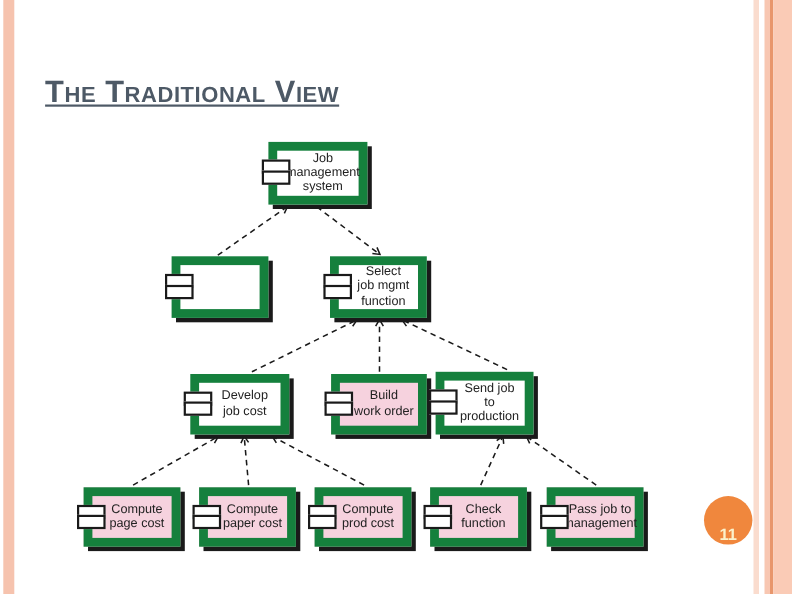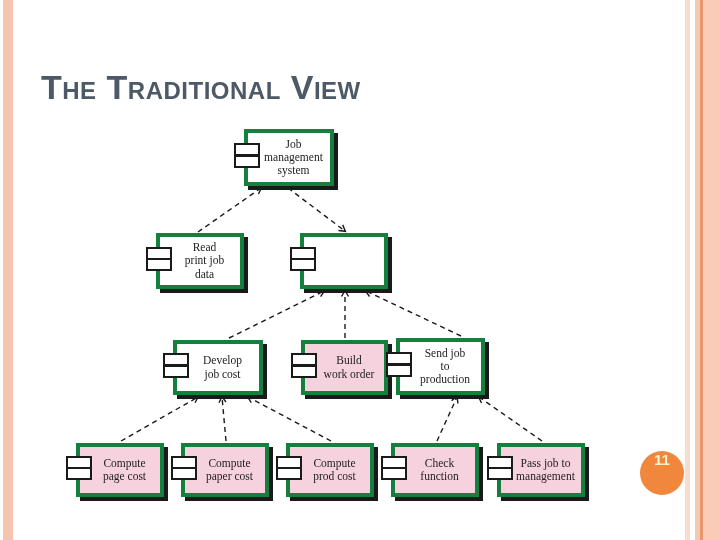--- a/index.html
+++ b/index.html
@@ -9,43 +9,43 @@
   
   .stripe{position:absolute;top:0;height:540px;}
   .stripe-left{left:3px;width:10px;background:#f6c3ae;}
   .rs1{left:685px;width:5px;background:#fadcce;}
   .rs2{left:695px;width:5px;background:#f8c7b2;}
   .rs3{left:700px;width:3px;background:#e8966c;}
   .rs4{left:703px;width:17px;background:#facbb6;}
 
   
   .title{position:absolute;left:41px;top:68px;margin:0;
-         font-variant:small-caps;font-size:34px;font-weight:bold;
-         letter-spacing:0.5px;color:#4d5966;}
+         font-variant:small-caps;font-size:28px;font-weight:bold;
+         letter-spacing:0.5px;color:#4d5966;text-decoration:underline;}
 
   
   svg.edges{position:absolute;left:0;top:0;pointer-events:none;}
 
   
-  .node{position:absolute;border:4px solid #15803d;box-shadow:4px 4px 0 #1a1a1a;
+  .node{position:absolute;border:8px solid #15803d;box-shadow:4px 4px 0 #1a1a1a;
         display:flex;align-items:center;justify-content:center;
-        box-sizing:border-box;padding-left:9px;font-family:Liberation Serif, serif;}
+        box-sizing:border-box;padding-left:9px;}
   .node.white{background:#ffffff;}
   .node.pink{background:#f6d2de;}
   .node .label{white-space:pre-line;text-align:center;font-size:11.5px;
                line-height:1.16;color:#222;}
   .tab{position:absolute;left:-14px;width:22px;height:9px;background:#fff;
        border:2px solid #1a1a1a;}
   .tab1{top:20%;}
   .tab2{top:44%;}
 
   
   .page-badge{position:absolute;left:640px;top:451px;width:44px;height:44px;
               border-radius:50%;background:#f0873d;display:flex;
-              align-items:flex-start;justify-content:center;}
+              align-items:flex-end;justify-content:center;}
   .page-badge span{color:#fbf2cb;font-size:15px;font-weight:bold;}
 </style>
 </head>
 <body>
 
 <div class="slide">
 
   <div class="stripe stripe-left"></div>
   <div class="stripe rs1"></div>
   <div class="stripe rs2"></div>
@@ -78,27 +78,27 @@
     <span class="tab tab1"></span>
     <span class="tab tab2"></span>
     <span class="label">Job
 management
 system</span>
   </div>
 
   <div class="node white" style="left:156px;top:233px;width:88px;height:56px">
     <span class="tab tab1"></span>
     <span class="tab tab2"></span>
-    <span class="label">Read
-print job
-data</span>
   </div>
   <div class="node white" style="left:300px;top:233px;width:88px;height:56px">
     <span class="tab tab1"></span>
     <span class="tab tab2"></span>
+    <span class="label">Select
+job mgmt
+function</span>
   </div>
 
   <div class="node white" style="left:173px;top:340px;width:90px;height:55px">
     <span class="tab tab1"></span>
     <span class="tab tab2"></span>
     <span class="label">Develop
 job cost</span>
   </div>
   <div class="node pink" style="left:301px;top:340px;width:87px;height:55px">
     <span class="tab tab1"></span>

